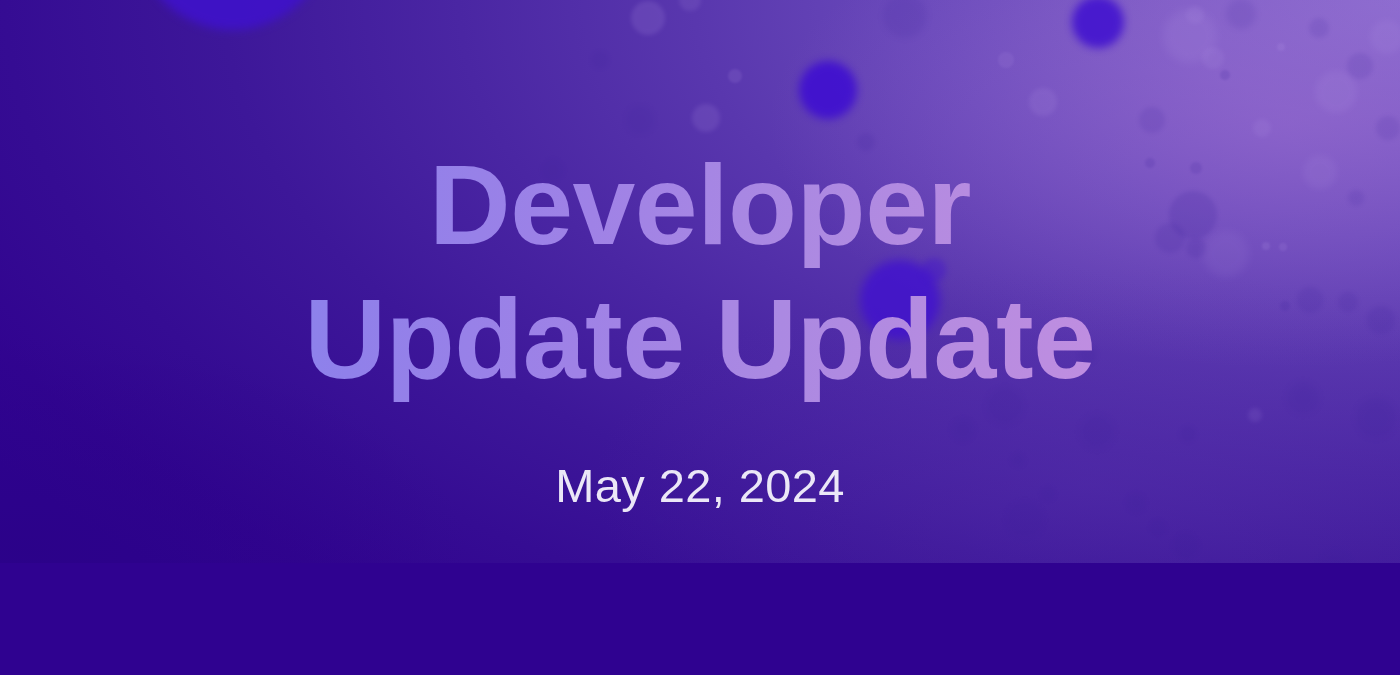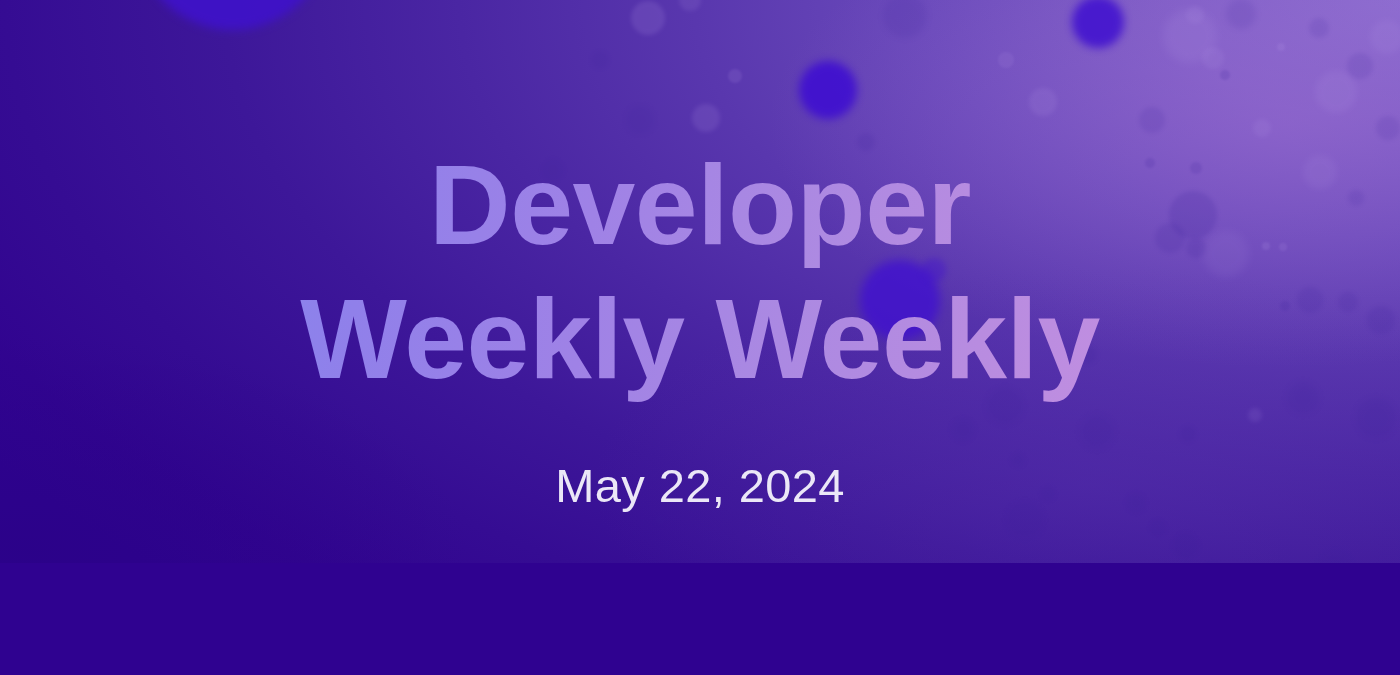--- a/index.html
+++ b/index.html
@@ -178,19 +178,19 @@
       <span class="dot" style="left: 654px; top: 514px; width: 12px; height: 12px; background: rgb(58, 31, 154); opacity: 0.1; filter: blur(2px);"></span>
       <span class="dot" style="left: 626px; top: 106px; width: 28px; height: 28px; background: rgb(58, 31, 154); opacity: 0.11; filter: blur(3px);"></span>
       <span class="dot" style="left: 542px; top: 159px; width: 22px; height: 22px; background: rgb(58, 31, 154); opacity: 0.1; filter: blur(2px);"></span>
       <span class="dot" style="left: 591px; top: 51px; width: 18px; height: 18px; background: rgb(58, 31, 154); opacity: 0.1; filter: blur(2px);"></span>
     </div>
 
   <div class="content">
 
     <h1 class="headline">
       <span class="ln">Developer</span>
-      <span class="ln">Weekly Weekly</span>
+      <span class="ln">Update Update</span>
     </h1>
 
     <div class="subdate">May 22, 2024</div>
 
   </div>
 </div>
 
 </body></html>

